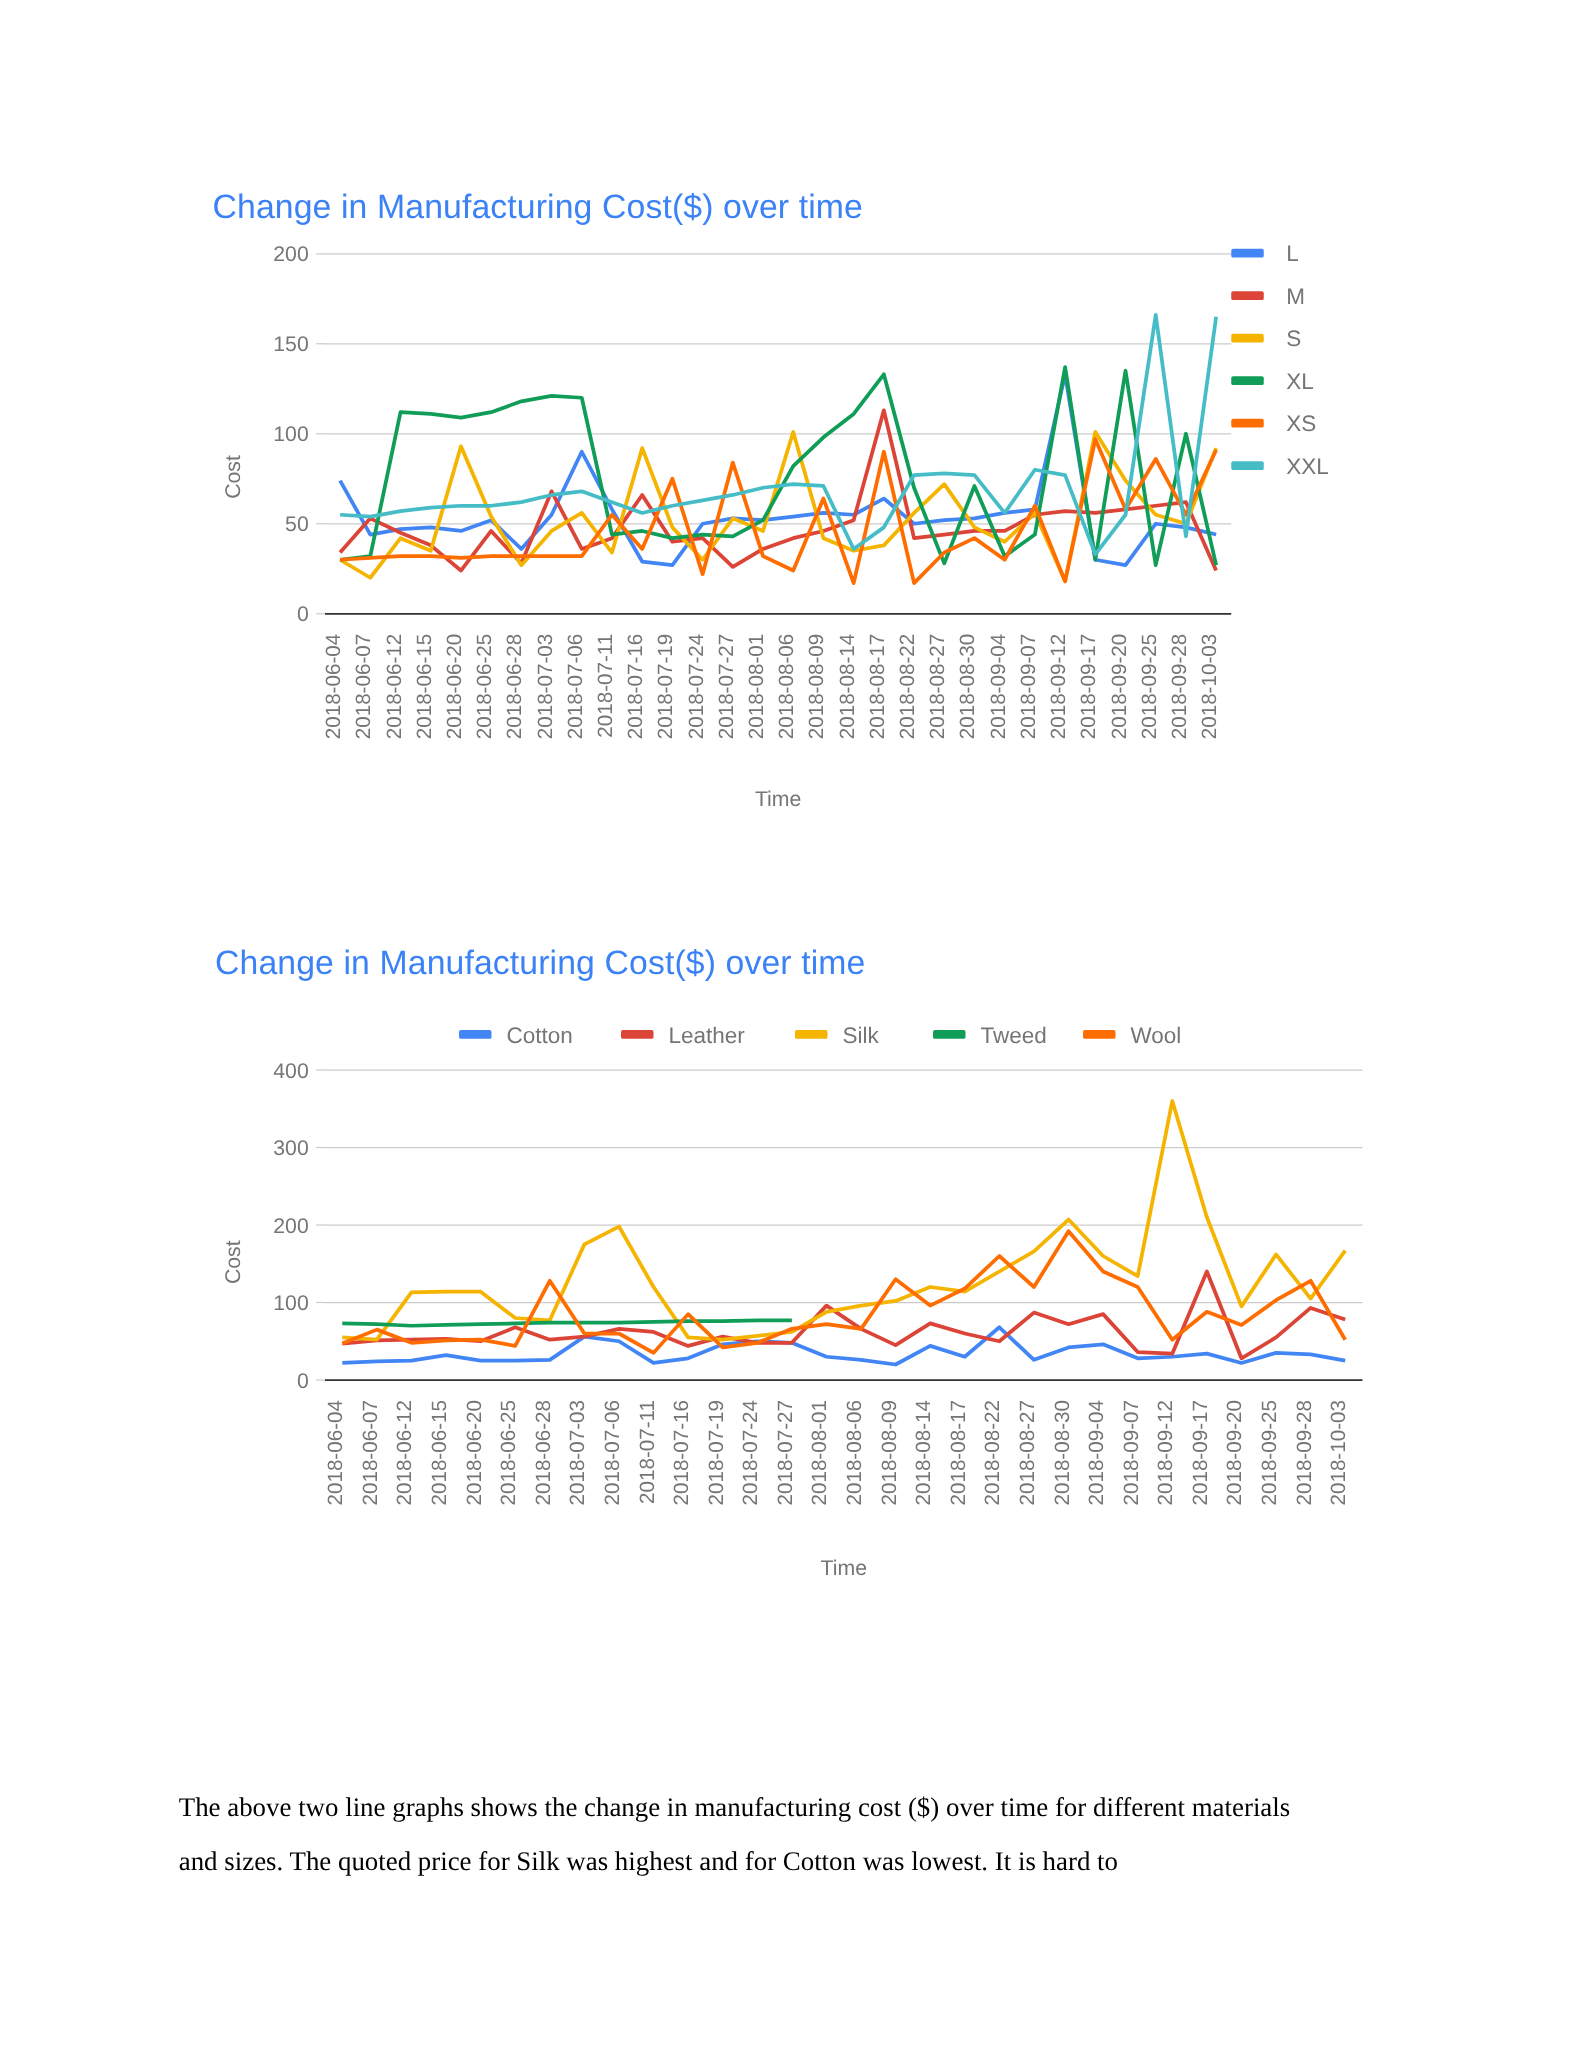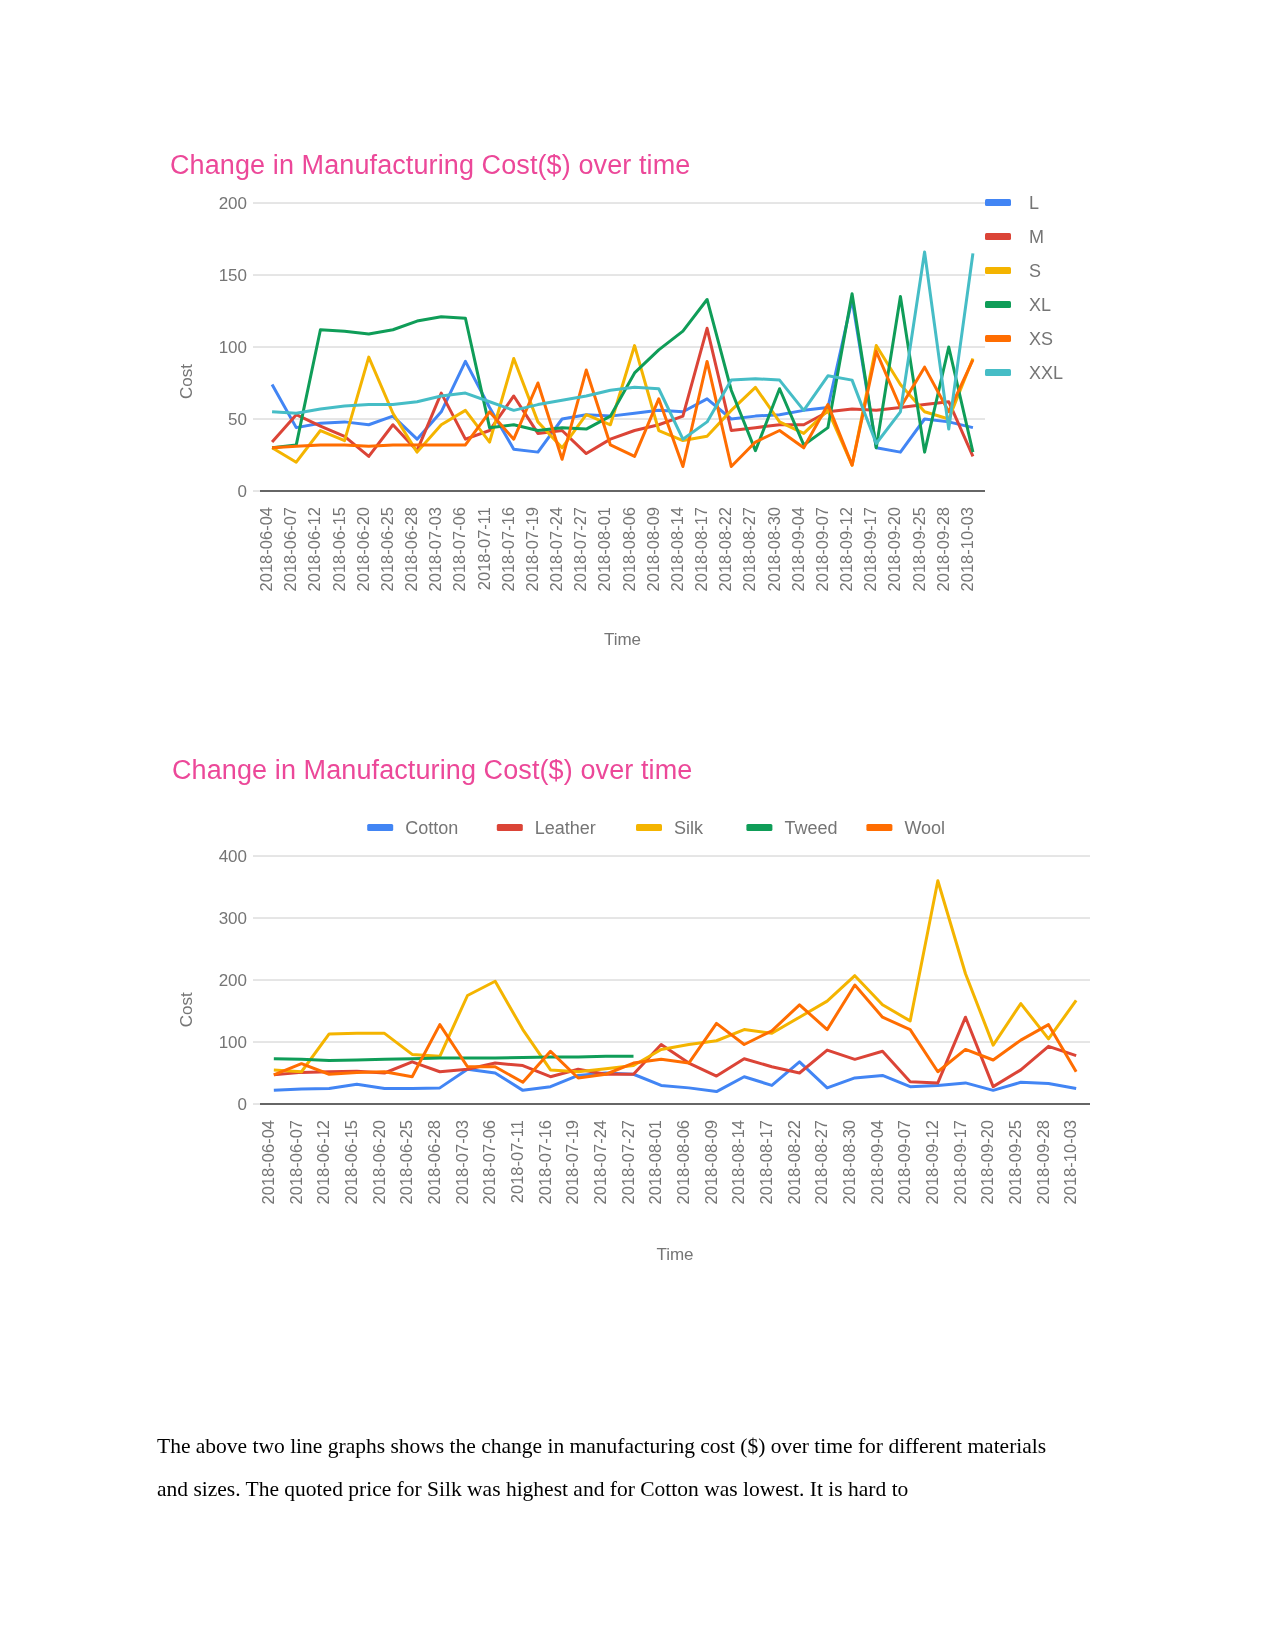--- a/index.html
+++ b/index.html
@@ -25,21 +25,21 @@
   .chart-block {
     position: absolute;
     background: #fff;
   }
   #chart1 { left: 160px; top: 150px;  width: 940px; height: 560px; }
   #chart2 { left: 160px; top: 755px;  width: 940px; height: 570px; }
 
   .chart-title {
     font-family: "Liberation Sans", sans-serif;
     font-size: 27px;
-    color: #ec4899;
+    color: #3b82f6;
     font-weight: 400;
     letter-spacing: 0.1px;
     margin: 0;
     padding: 0 0 0 10px;
     white-space: nowrap;
   }
   #chart2 .chart-title { padding-left: 12px; }
 
   .plot-area {
     position: relative;
@@ -71,21 +71,21 @@
     font-size: 18px;
   }
   .gridline { stroke: #cccccc; stroke-width: 1; }
   .axisline  { stroke: #333333; stroke-width: 1.4; }
   .tickmark  { stroke: #cccccc; stroke-width: 1; }
   .series-line { fill: none; stroke-width: 3; stroke-linejoin: round; stroke-linecap: butt; }
 
   
   .body-text {
     position: absolute;
-    left: 157px;
+    left: 143px;
     top: 1425px;
     width: 905px;
     font-family: "Liberation Serif", serif;
     font-size: 21.5px;
     line-height: 43px;
     color: #000000;
     text-align: left;
   }
 </style>
 </head>

